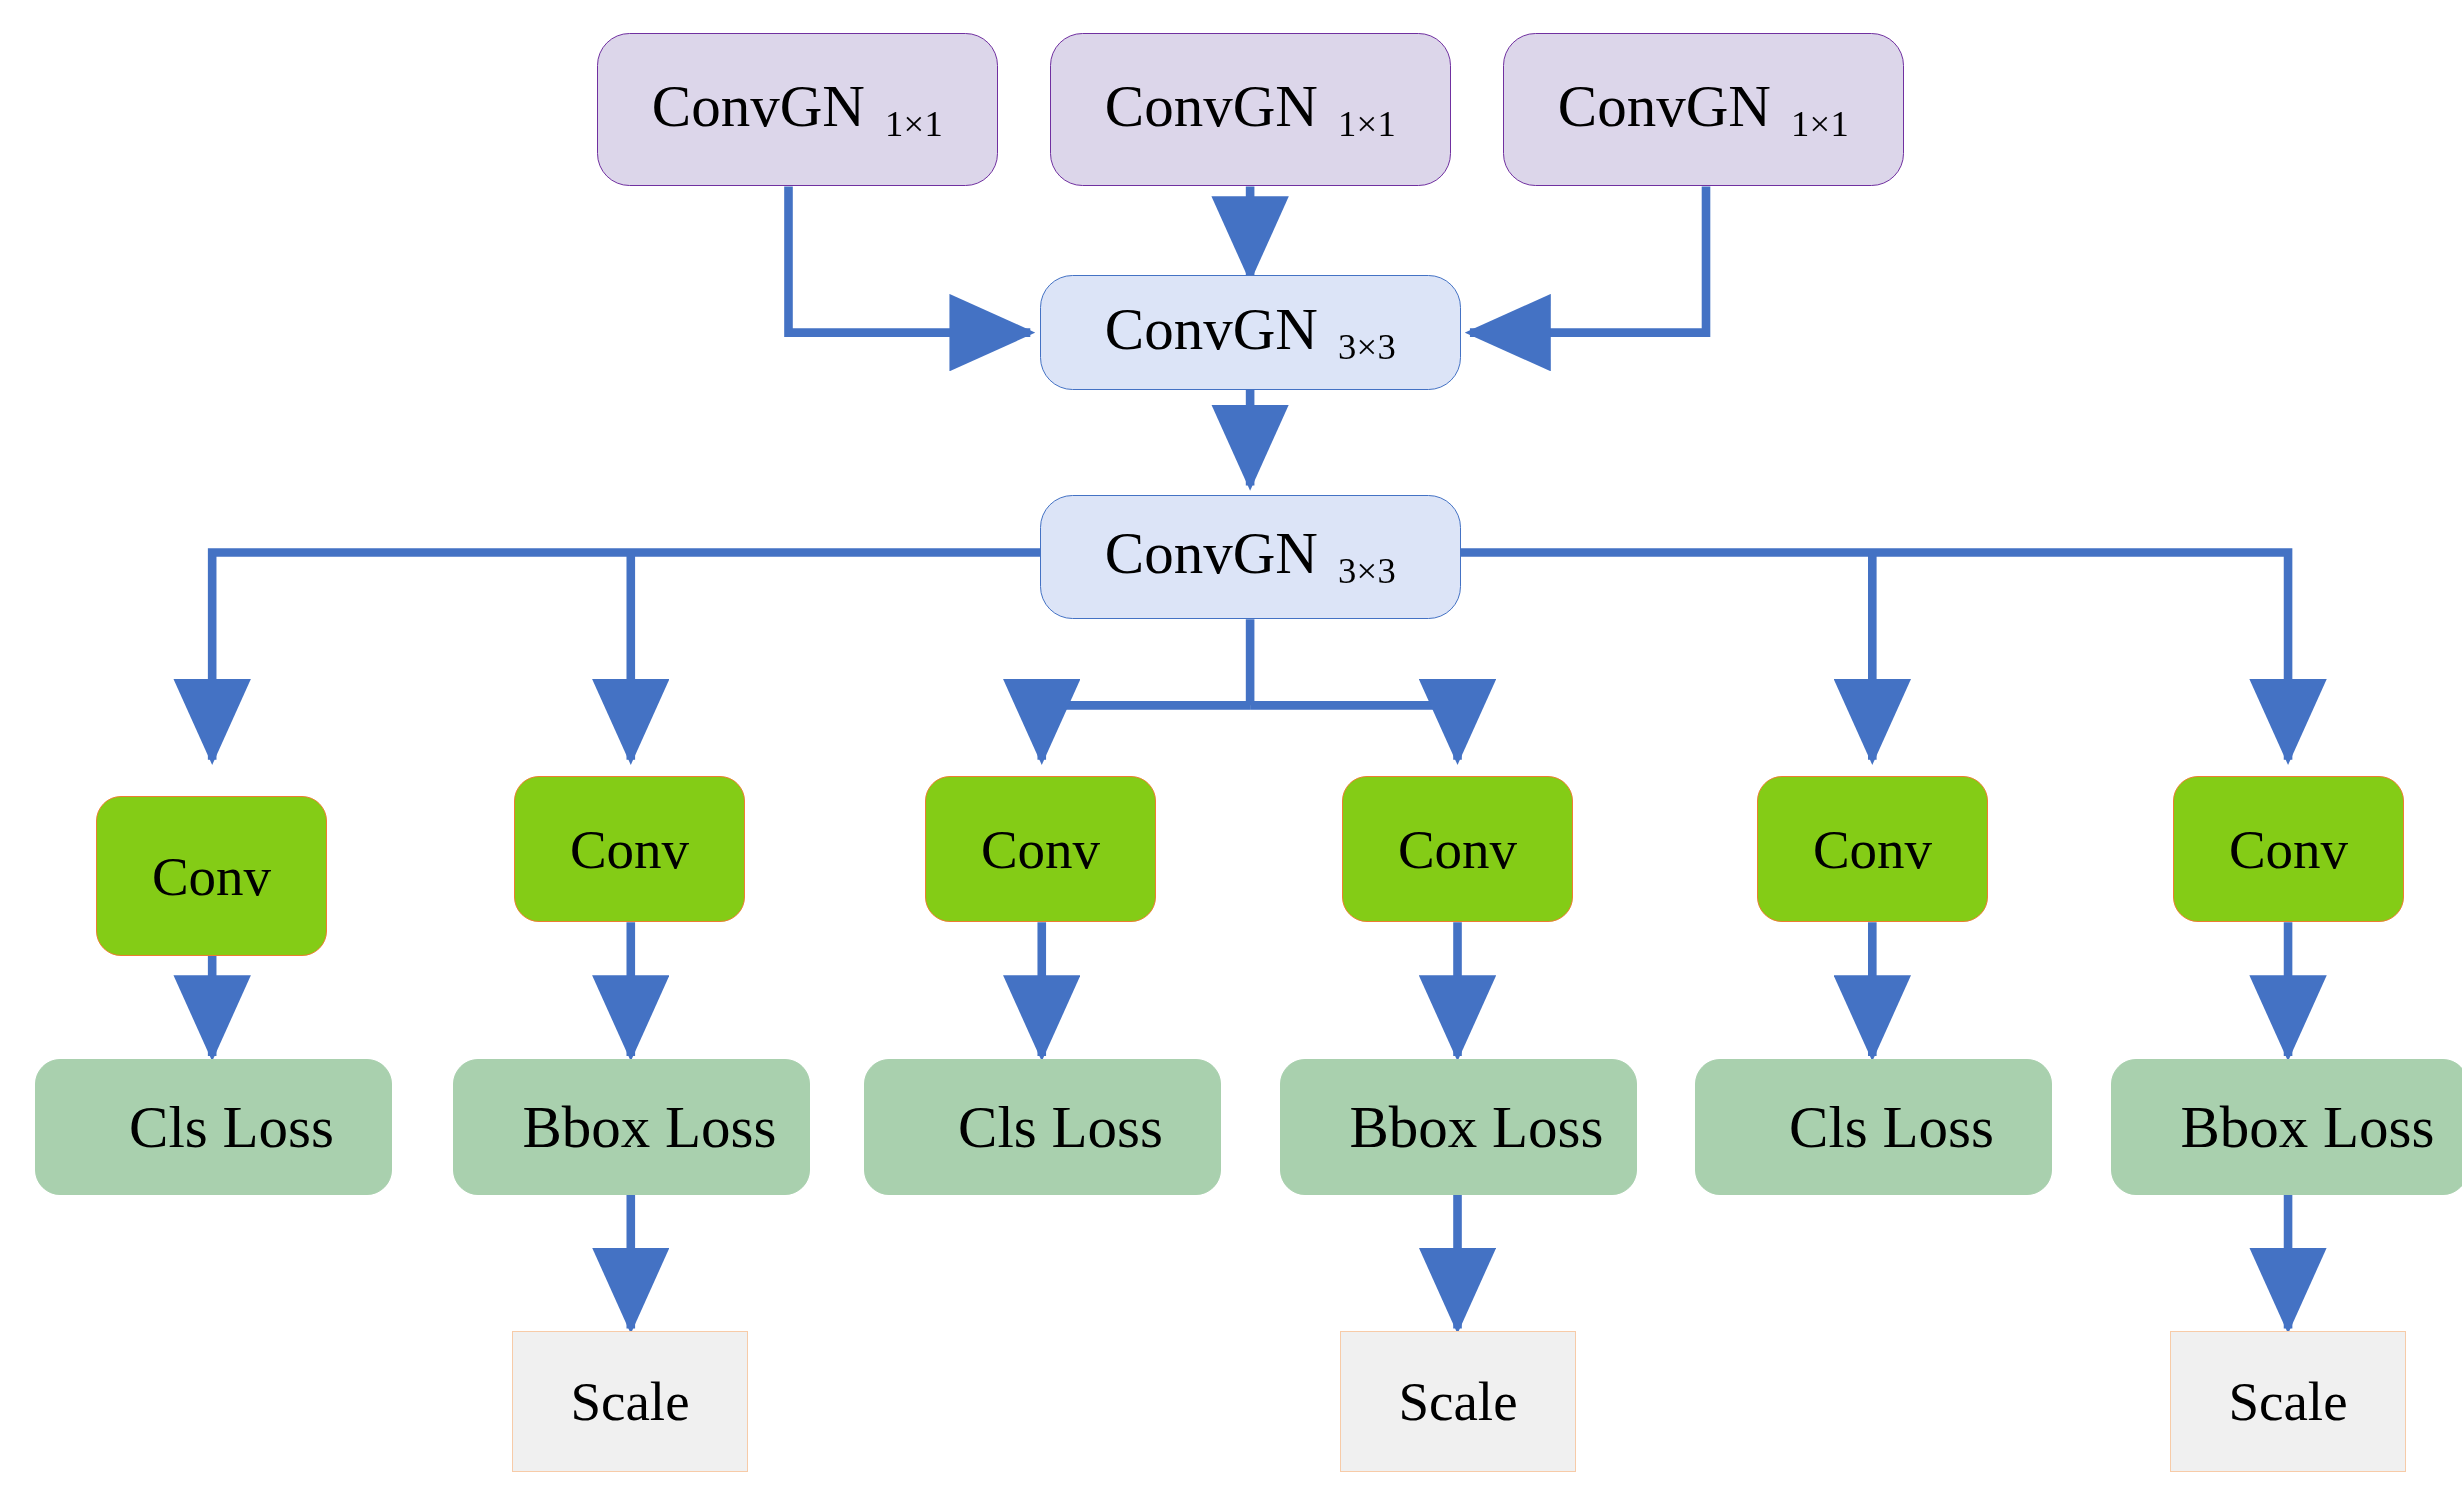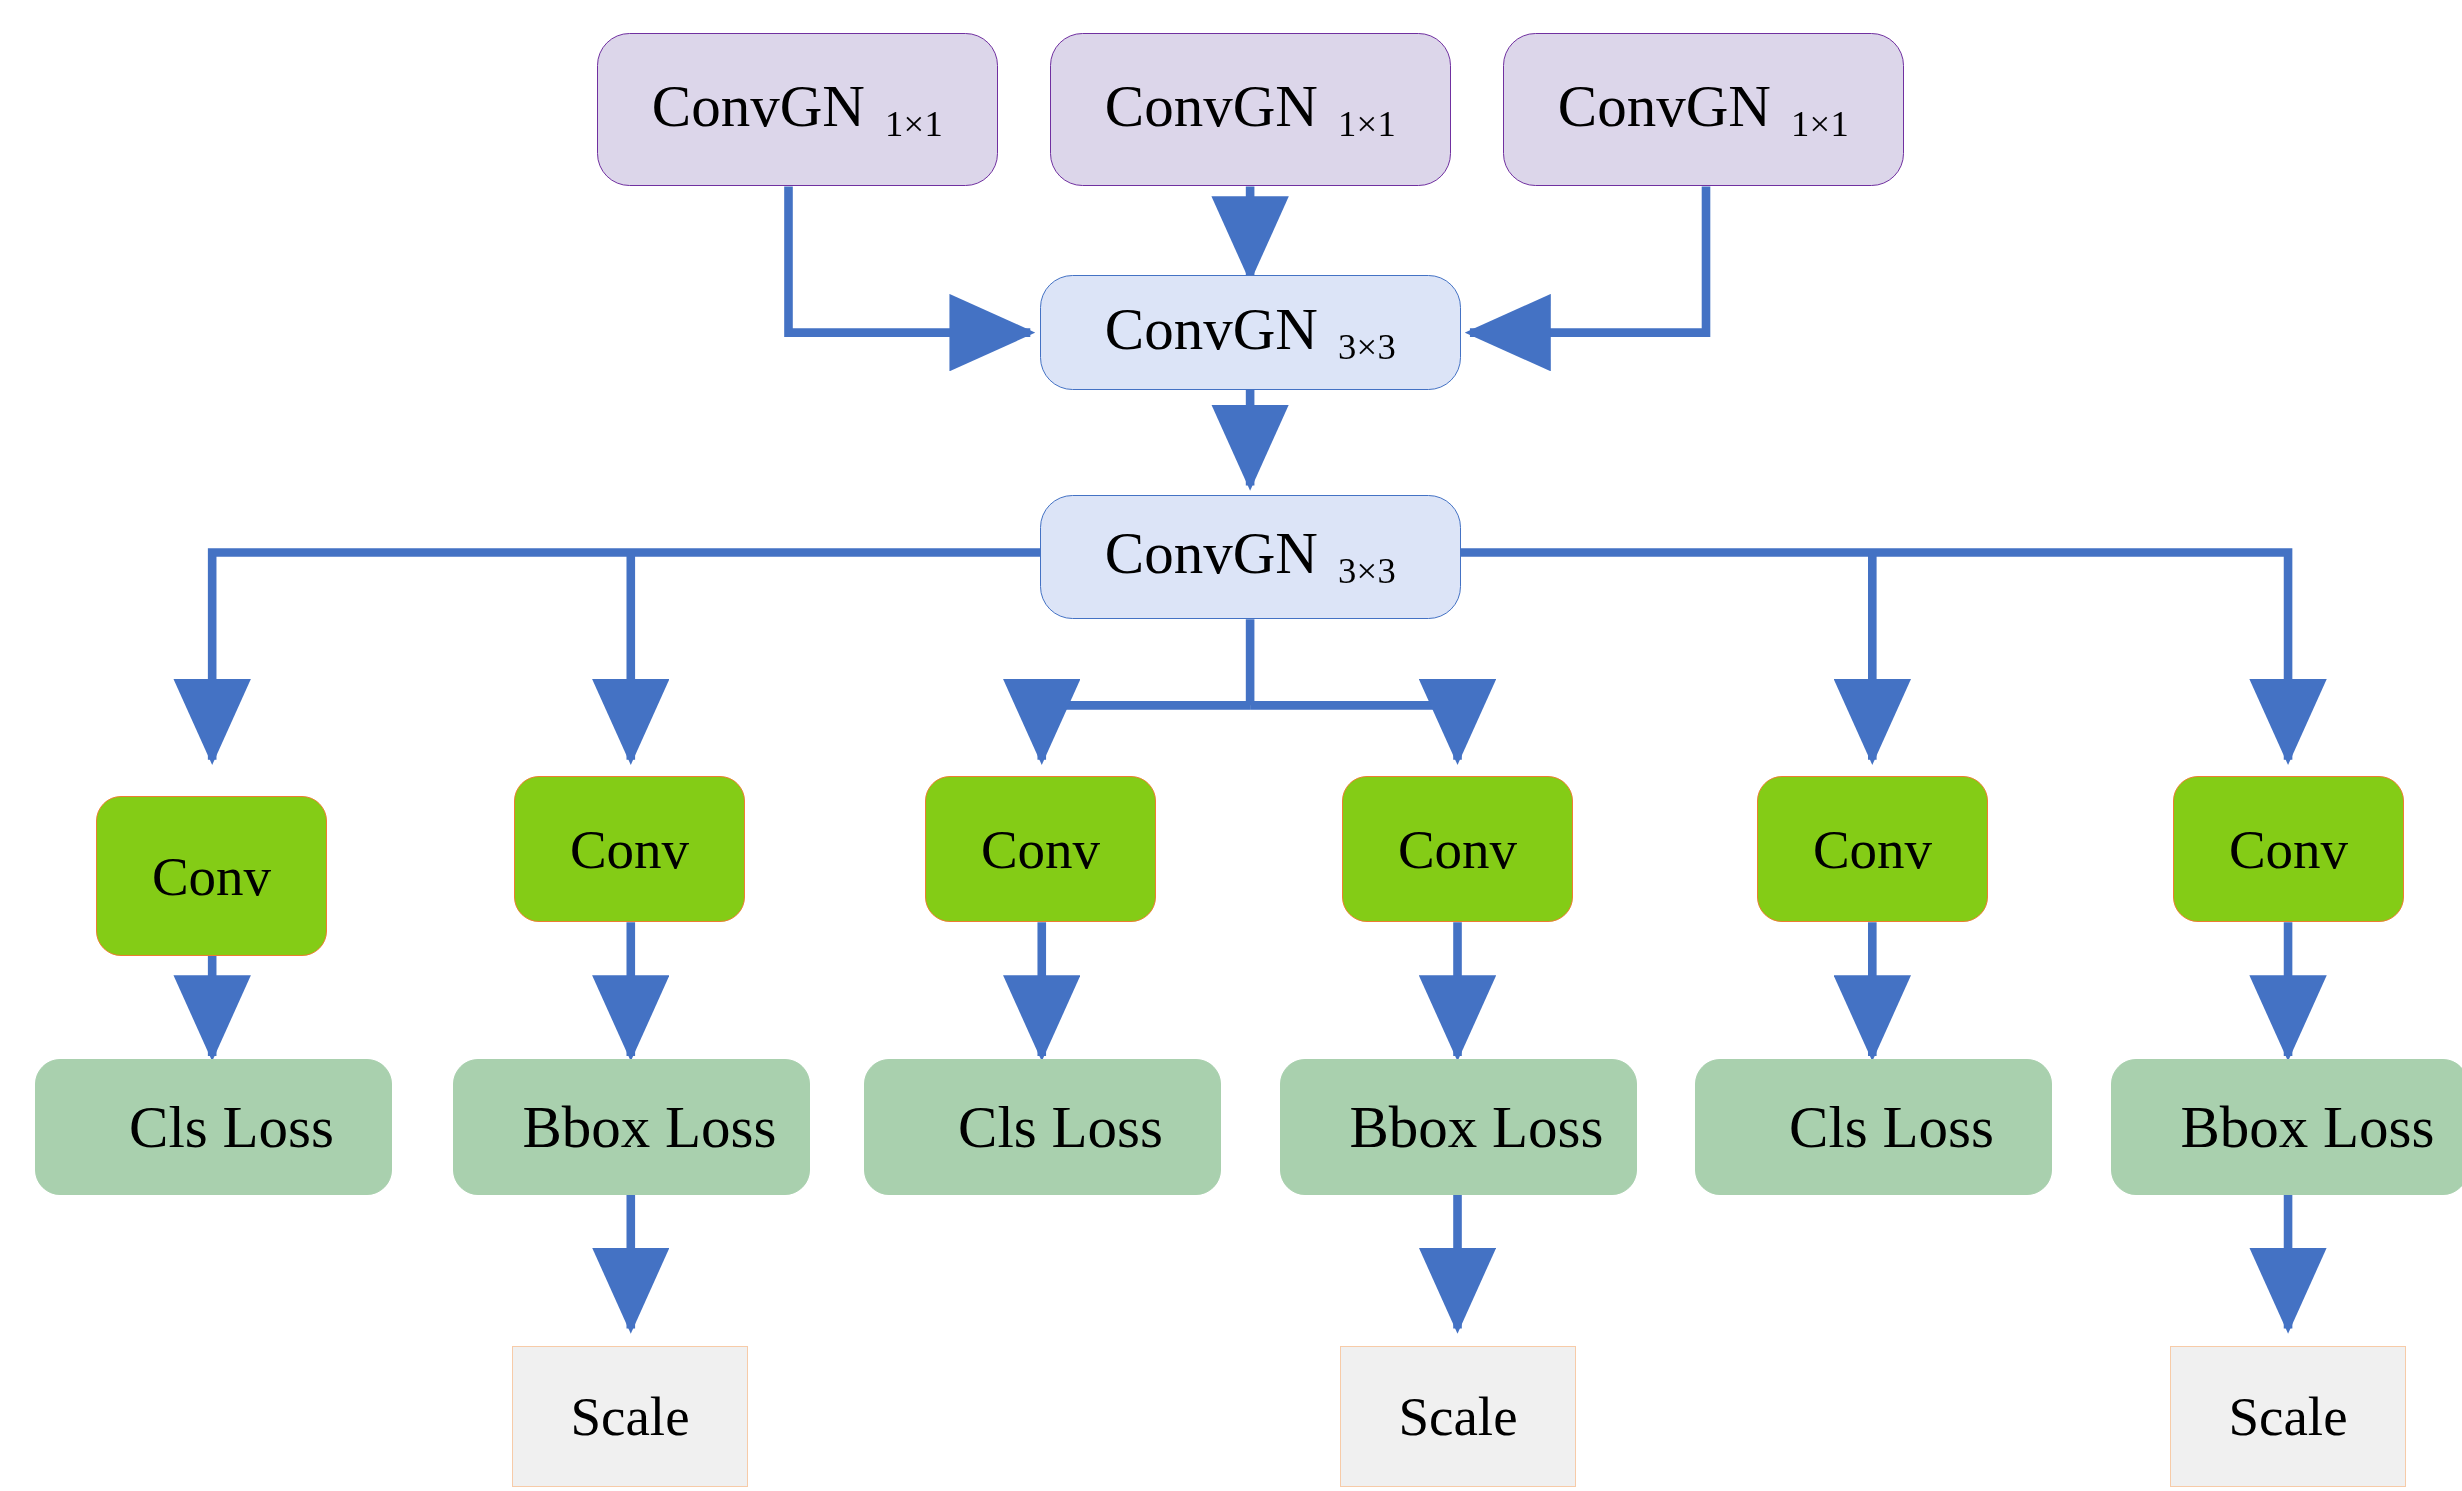--- a/index.html
+++ b/index.html
@@ -6,21 +6,21 @@
   html,body{margin:0;padding:0;background:#ffffff;}
   body{font-family:"Liberation Serif","DejaVu Serif",serif;}
   #stage{position:relative;width:2462px;height:1491px;background:#ffffff;overflow:hidden;}
   #wires{position:absolute;left:0;top:0;width:2462px;height:1491px;pointer-events:none;}
   .node{position:absolute;box-sizing:border-box;display:flex;align-items:center;
         justify-content:center;text-align:center;color:#000;line-height:1;}
   .n-convgn1{background:#DCD6EA;border:1.9px solid #7030A0;border-radius:32.5px;font-size:59px;}
   .n-convgn3{background:#DCE4F7;border:1.9px solid #4472C4;border-radius:32.5px;font-size:59px;}
   .n-conv{background:#84cc16;border:1.9px solid #ED7D31;border-radius:25px;font-size:55px;}
   .n-loss{background:#A9D0AE;border:1px solid #A9D0AE;border-radius:25px;font-size:59px;padding-left:36px;}
-  .n-scale{background:#F0F0F0;border:1.9px solid #F7CBA8;border-radius:0;font-size:55px;margin-top:15px;}
+  .n-scale{background:#F0F0F0;border:1.9px solid #F7CBA8;border-radius:0;font-size:55px;}
   .sub{font-size:0.62em;vertical-align:-0.28em;letter-spacing:0.01em;margin-left:20px;}
   .lbl{display:inline-block;white-space:nowrap;}
 </style>
 </head>
 <body>
 
 <div id="stage">
 
   <svg id="wires" viewBox="0 0 2576 1560" xmlns="http://www.w3.org/2000/svg">
     <defs>

